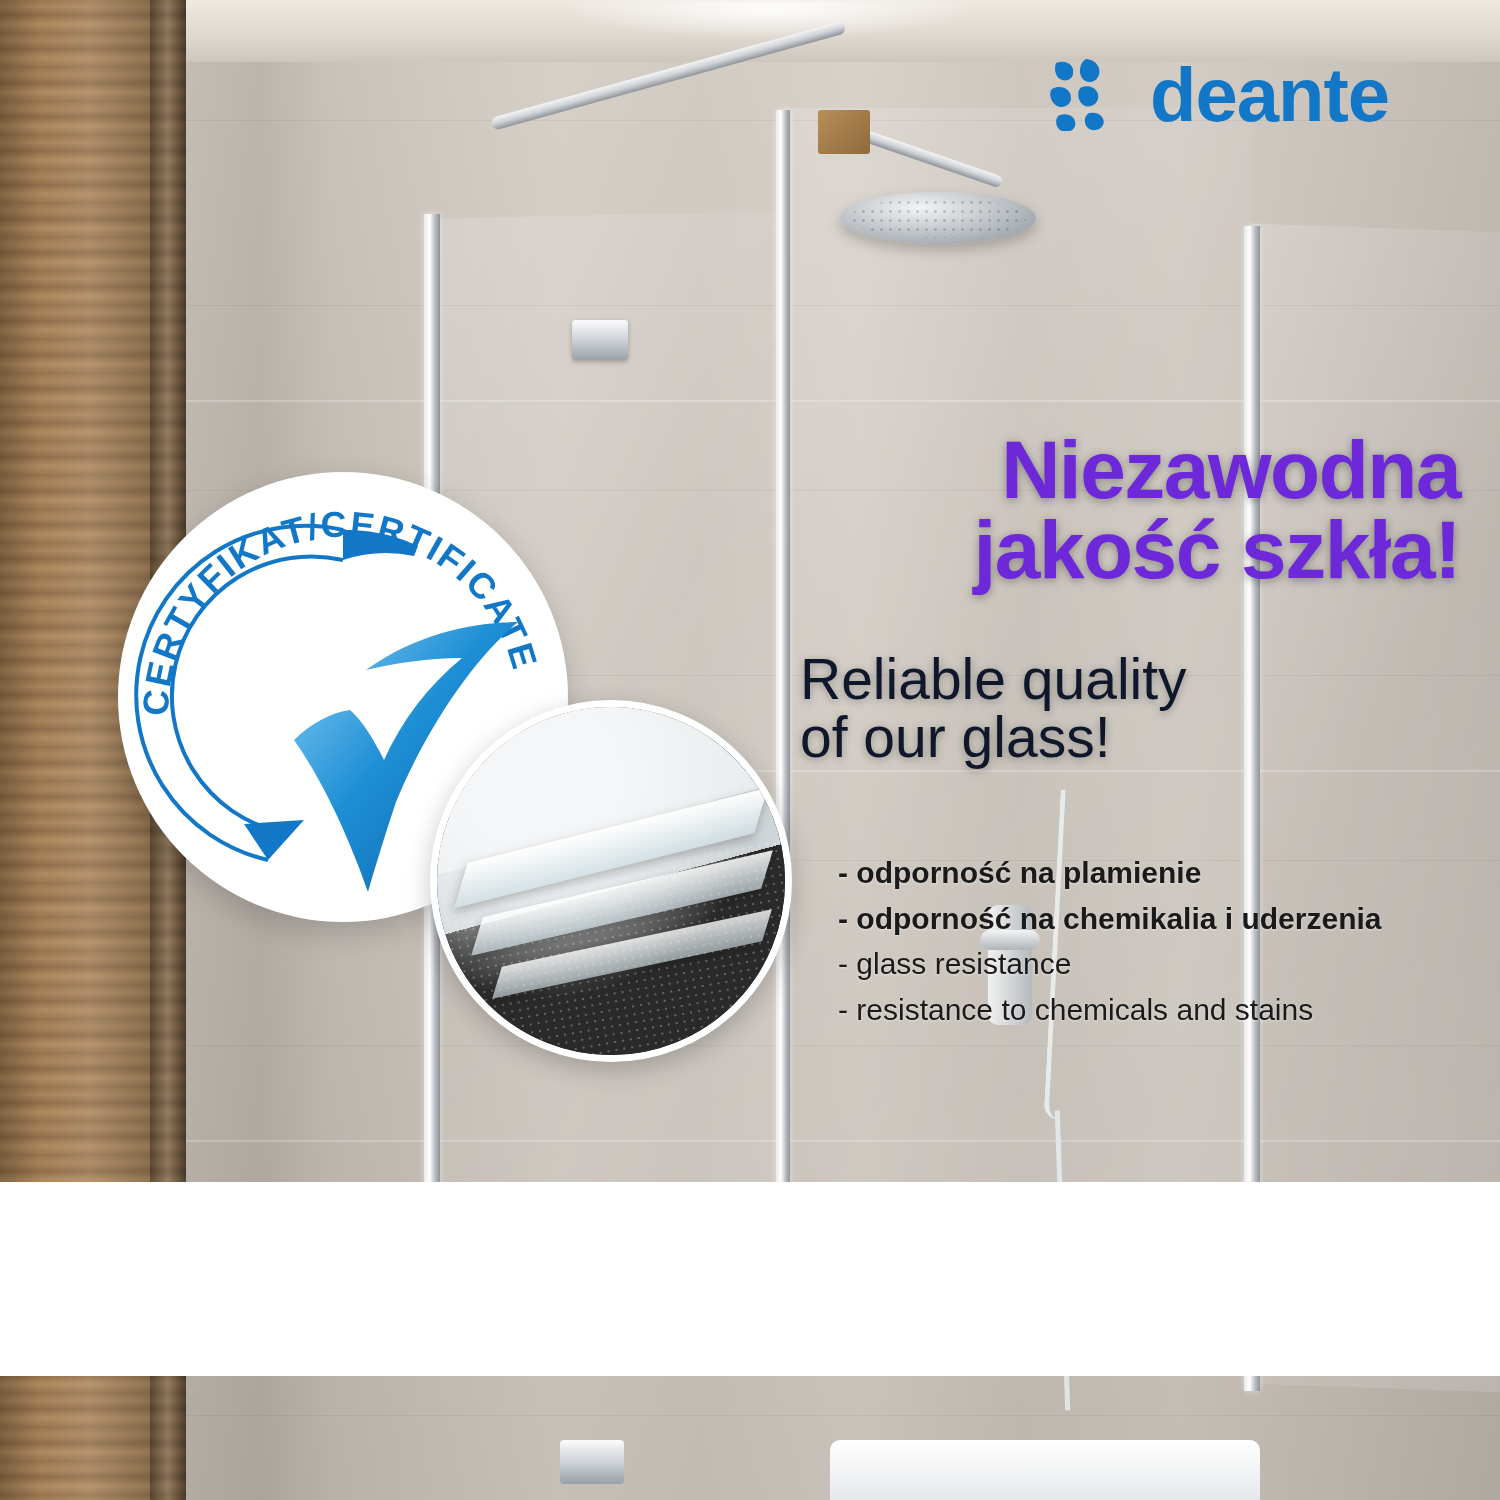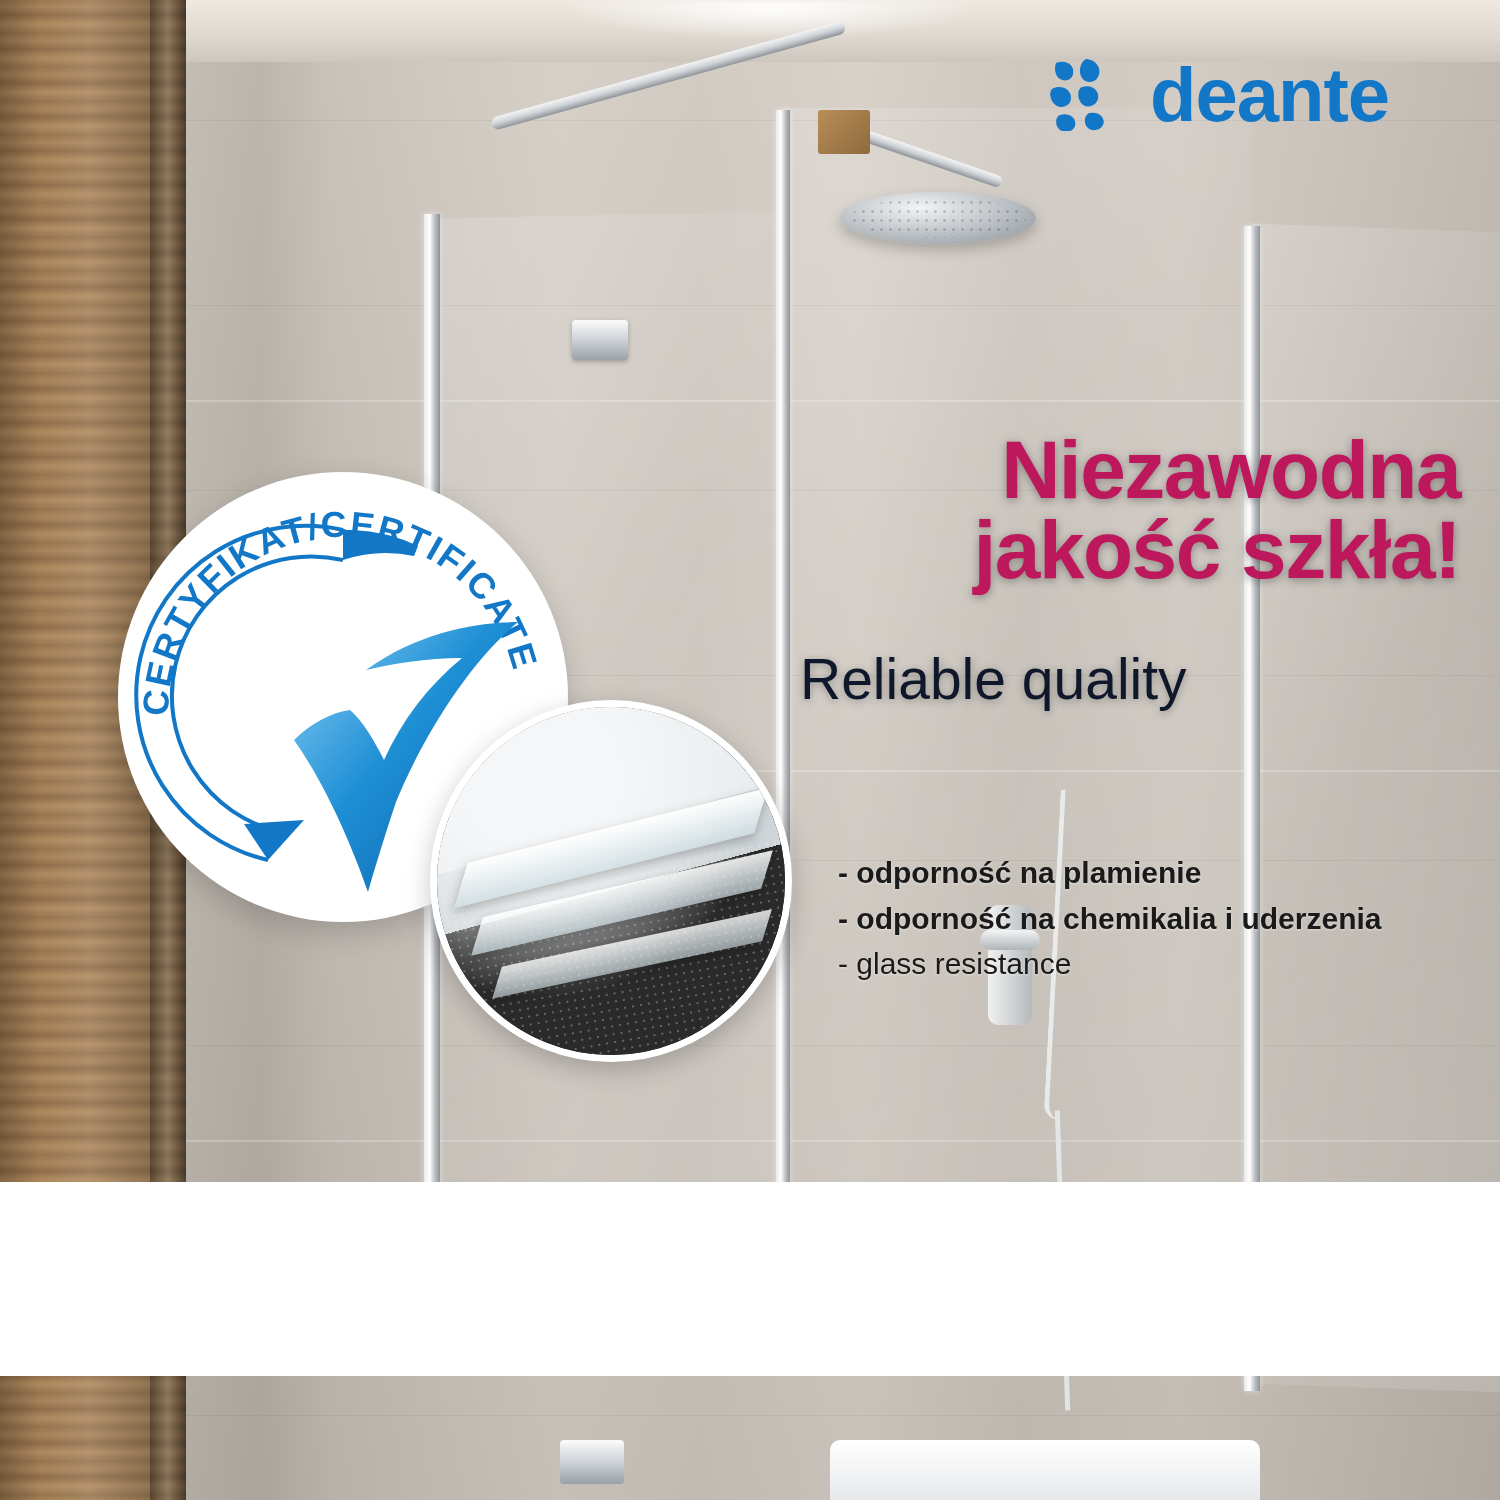--- a/index.html
+++ b/index.html
@@ -166,21 +166,21 @@
     font-size: 76px;
     font-weight: 700;
     letter-spacing: -1px;
     line-height: 1;
   }
 
   
   .headline {
     position: absolute; left: 800px; top: 430px; width: 660px;
     text-align: right;
-    color: #be185d;
+    color: #6d28d9;
     text-shadow: 0 2px 10px rgba(0,0,0,0.35);
   }
   .headline .l1, .headline .l2 {
     font-size: 82px;
     font-weight: 700;
     line-height: 0.98;
     letter-spacing: -1.5px;
   }
   .sub {
     position: absolute; left: 800px; top: 650px; width: 660px;
@@ -295,26 +295,28 @@
     </div>
     <div class="logo-word">deante</div>
   </div>
 
   <div class="headline">
     <div class="l1">Niezawodna</div>
     <div class="l2">jakość szkła!</div>
   </div>
   <div class="sub">
     <div>Reliable quality</div>
+    <div>of our glass!</div>
   </div>
 
   <div class="bullets">
     <div class="item bold">- odporność na plamienie</div>
     <div class="item bold">- odporność na chemikalia i uderzenia</div>
     <div class="item">- glass resistance</div>
+    <div class="item">- resistance to chemicals and stains</div>
   </div>
 
   <div class="cert">
     <svg viewBox="0 0 450 450" width="450" height="450" aria-hidden="true">
       <defs>
         <path id="arcpath" d="M 55 280 A 175 175 0 1 1 400 250" fill="none"></path>
         <linearGradient id="tickgrad" x1="0" y1="0" x2="1" y2="1">
           <stop offset="0%" stop-color="#8dd0f5"></stop>
           <stop offset="45%" stop-color="#1e8fd5"></stop>
           <stop offset="100%" stop-color="#0a5fa8"></stop>

